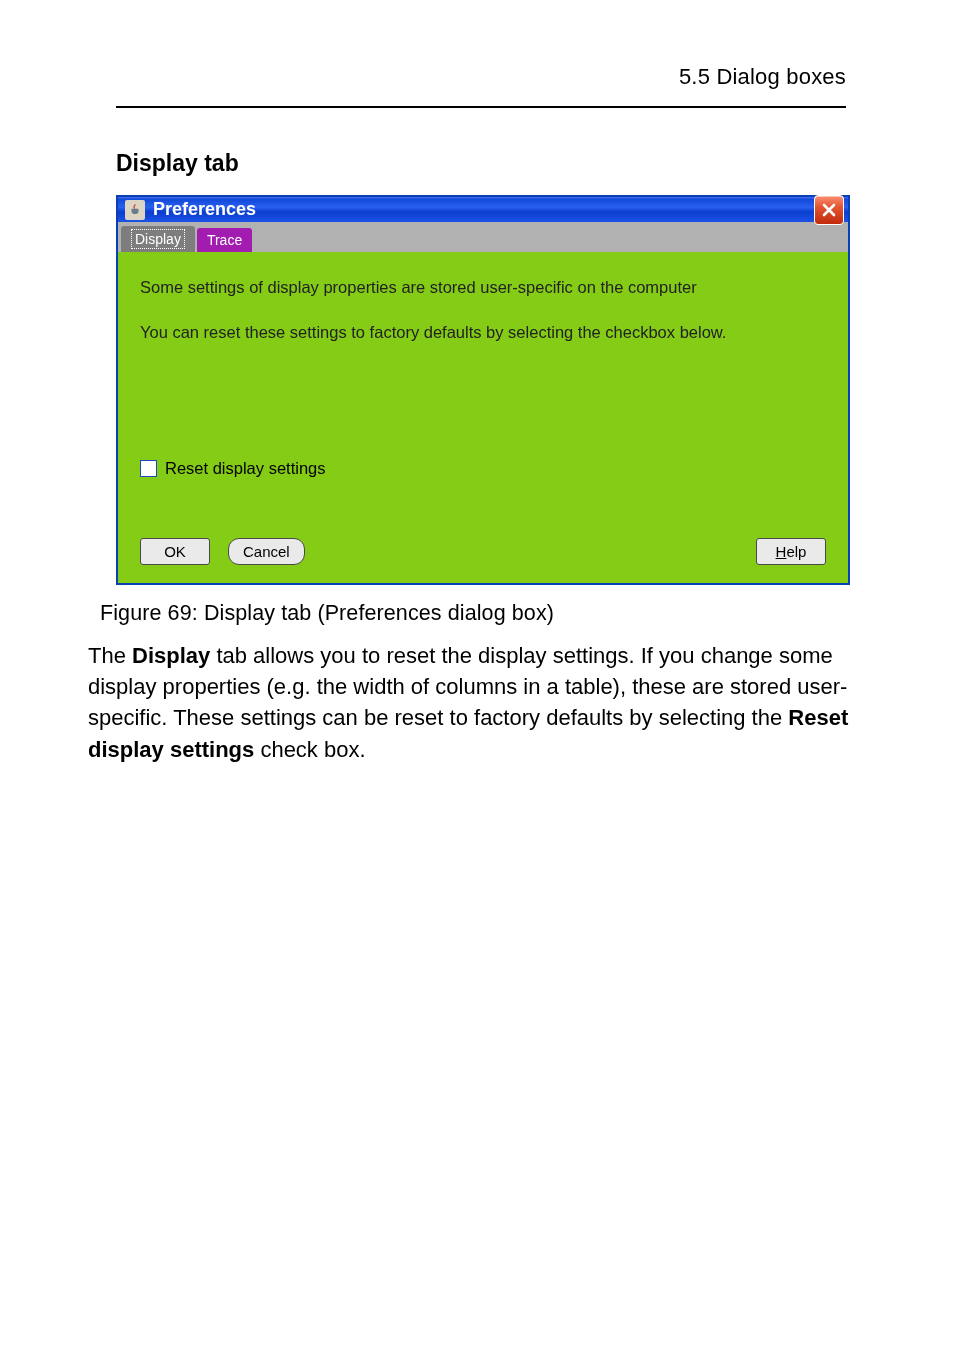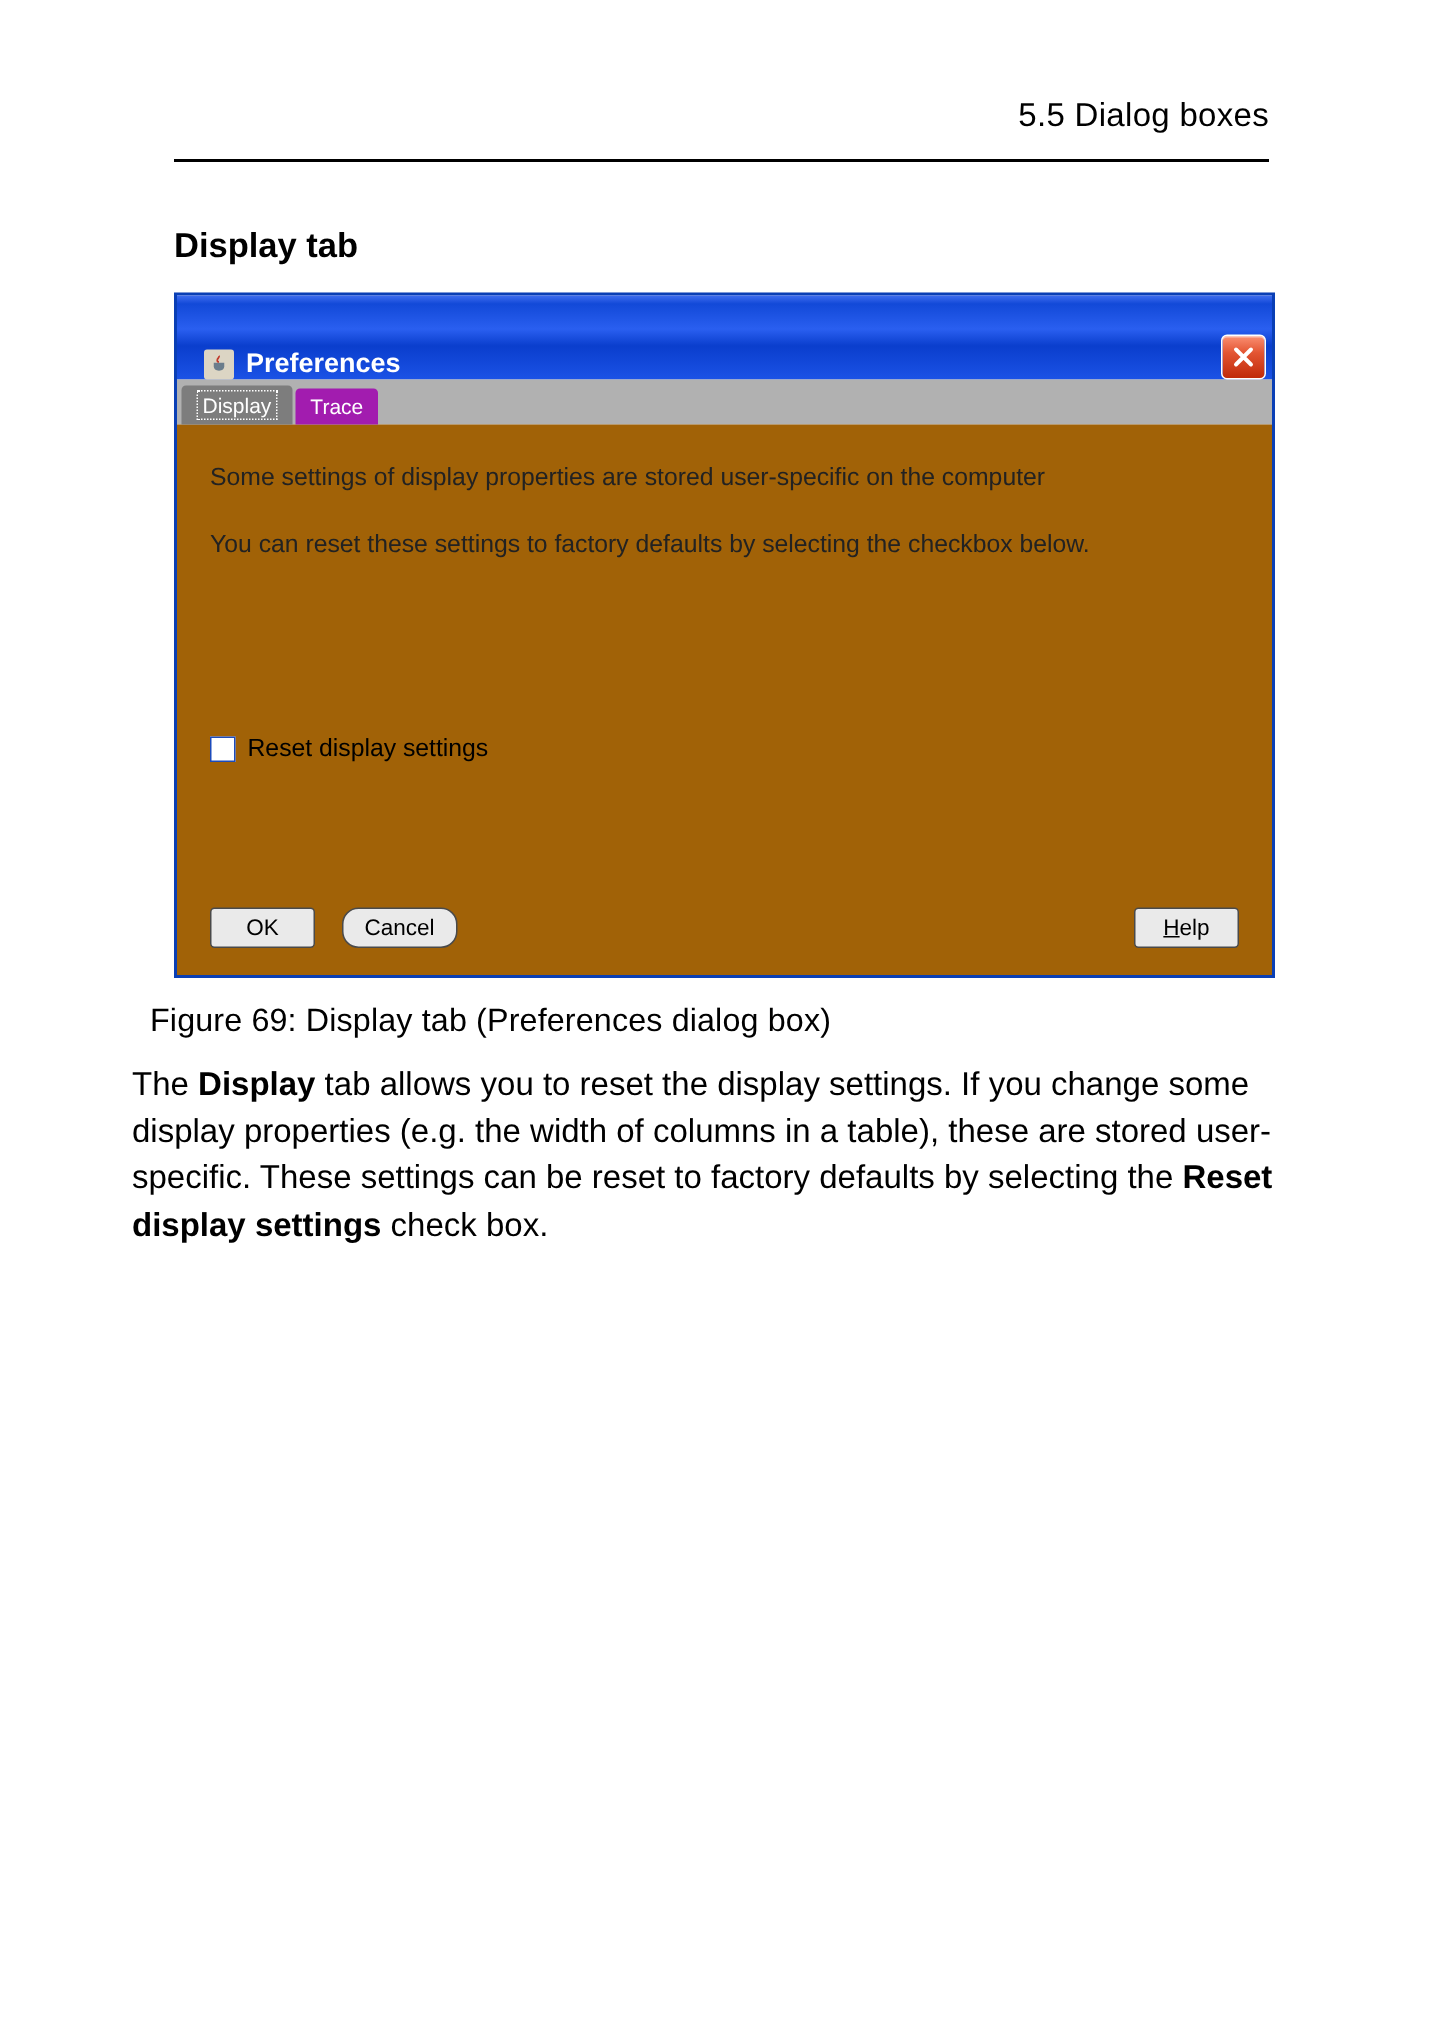--- a/index.html
+++ b/index.html
@@ -44,26 +44,26 @@
   
   .dialog-wrap {
     padding: 18px 108px 0 116px;
   }
   .dialog {
     width: 730px;
     border: 2px solid #0a3fb5;
     background: #eee;
   }
   .titlebar {
-    height: 56px;
+    height: 25px;
     background: linear-gradient(to bottom,
       #3f6def 0%, #1249d8 10%, #2a5ff0 40%, #0a3ecd 60%, #1b52e6 100%);
     display: flex;
-    align-items: flex-end;
-    padding: 0 4px 0 18px;
+    align-items: center;
+    padding: 0 4px 0 7px;
     color: #fff;
   }
   .titlebar .java-icon {
     width: 20px;
     height: 20px;
     background: #dcd5c4;
     border-radius: 2px;
     display: flex;
     align-items: center;
     justify-content: center;
@@ -116,21 +116,21 @@
     padding: 1px 3px;
   }
   .tab.inactive {
     background: #a21caf;
     color: #fff;
     height: 24px;
     margin-top: 2px;
   }
 
   .tab-panel {
-    background: #a16207;
+    background: #84cc16;
     padding: 24px 22px 18px 22px;
   }
   .desc {
     font-family: "Segoe UI", Tahoma, Arial, sans-serif;
     font-size: 16.5px;
     line-height: 1.35;
     color: #222;
   }
   .checkbox-row {
     margin-top: 116px;
@@ -144,21 +144,21 @@
     background: #fff;
     margin-right: 8px;
     box-sizing: border-box;
   }
   .cbox-label {
     font-family: "Segoe UI", Tahoma, Arial, sans-serif;
     font-size: 16.5px;
   }
 
   .button-row {
-    margin-top: 96px;
+    margin-top: 60px;
     display: flex;
     align-items: center;
   }
   .btn {
     font-family: Tahoma, Arial, sans-serif;
     font-size: 15px;
     height: 27px;
     min-width: 70px;
     border: 1px solid #4a4a4a;
     background: #eaeaea;

